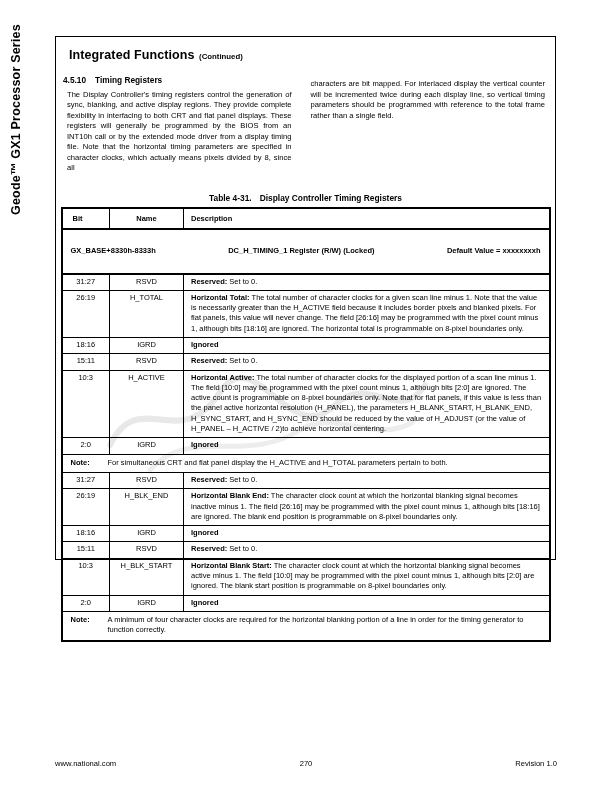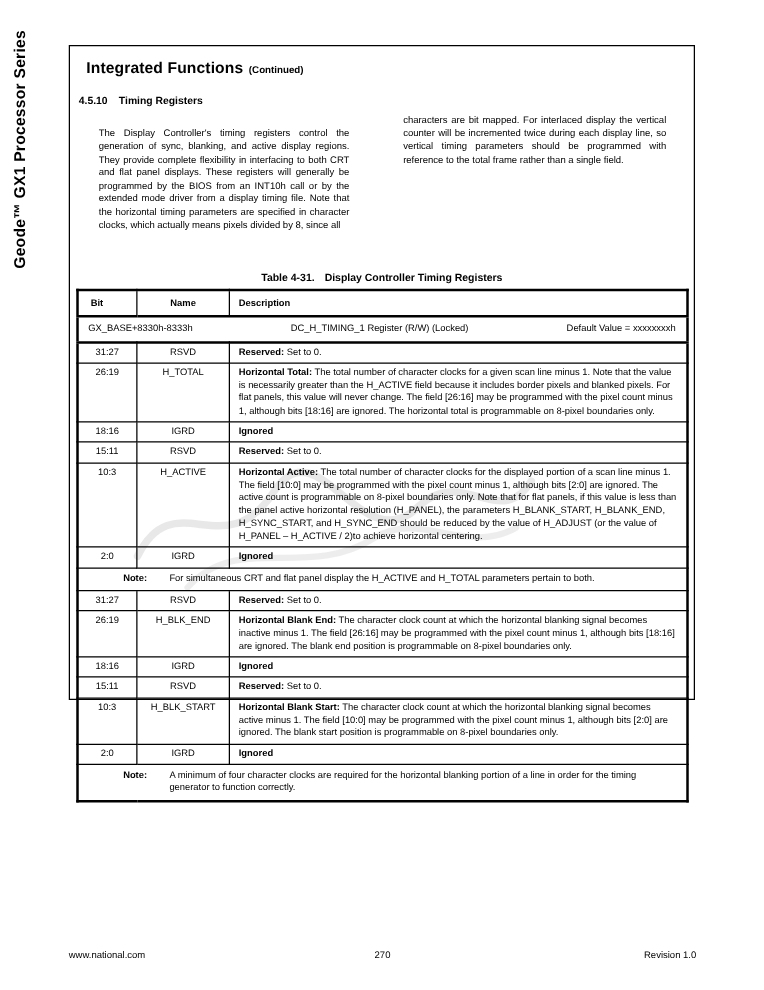--- a/index.html
+++ b/index.html
@@ -32,47 +32,47 @@
   .doc-cont  { font-size:7.8px;  font-weight:bold; }
 
   .columns {
     display:flex; gap:11px; margin:12px 6px 0 7px;
     font-size:7.6px; line-height:10.55px; text-align:justify;
   }
   .col-left  { width:233px; }
   .col-right { width:243px; }
   .sec-heading { font-size:8.3px; font-weight:bold; text-align:left; margin-bottom:3px; }
   .sec-num { margin-right:9px; }
-  .columns p { margin:16px; }
+  .columns p { margin:4px; }
   .col-right p + p { margin-top:10px; }
 
   .table-title { text-align:center; font-weight:bold; font-size:8.4px; margin-top:15px; }
   .tt-num { margin-right:8px; }
 
   table.reg-table {
     border-collapse:collapse; width:490px; margin:4px auto 0;
     font-size:7.5px; line-height:10.3px; border:2px solid #000;
     table-layout:fixed;
   }
   th, td { border:1px solid #000; vertical-align:top; padding:2px 4px; box-sizing:border-box; }
   thead th { font-weight:bold; border-bottom:2px solid #000; padding:5px 4px 4px; background:#fff; }
   th.h-bit  { width:48px; text-align:left; padding-left:10px; }
   th.h-name { width:74px; text-align:center; }
   th.h-desc { text-align:left; padding-left:7px; }
   td.c-bit  { text-align:center; }
   td.c-name { text-align:center; }
   td.c-desc { padding:2px 7px 3px; text-align:left; }
   tr.reg-row td {
     border-top:2px solid #000; border-bottom:2px solid #000;
-    font-weight:normal; padding:4px 8px;
+    font-weight:bold; padding:16px 8px;
   }
   .reg-grid { display:grid; grid-template-columns:auto 1fr auto; align-items:baseline; }
   .reg-center { text-align:center; padding:0 6px; }
   tr.note-row td { padding:3px 8px 4px; }
-  .note-flex { display:flex;margin-left:28px; }
+  .note-flex { display:flex; }
   .note-label { font-weight:bold; flex:0 0 37px; }
   .note-text { flex:1; }
   .lead { font-weight:bold; }
 
   .footer { position:absolute; left:55px; top:759px; width:502px; font-size:7.6px; }
   .f-center { position:absolute; left:0; right:0; text-align:center; }
   .f-right  { position:absolute; right:0; top:0; }
 </style>
 </head>
 <body>

